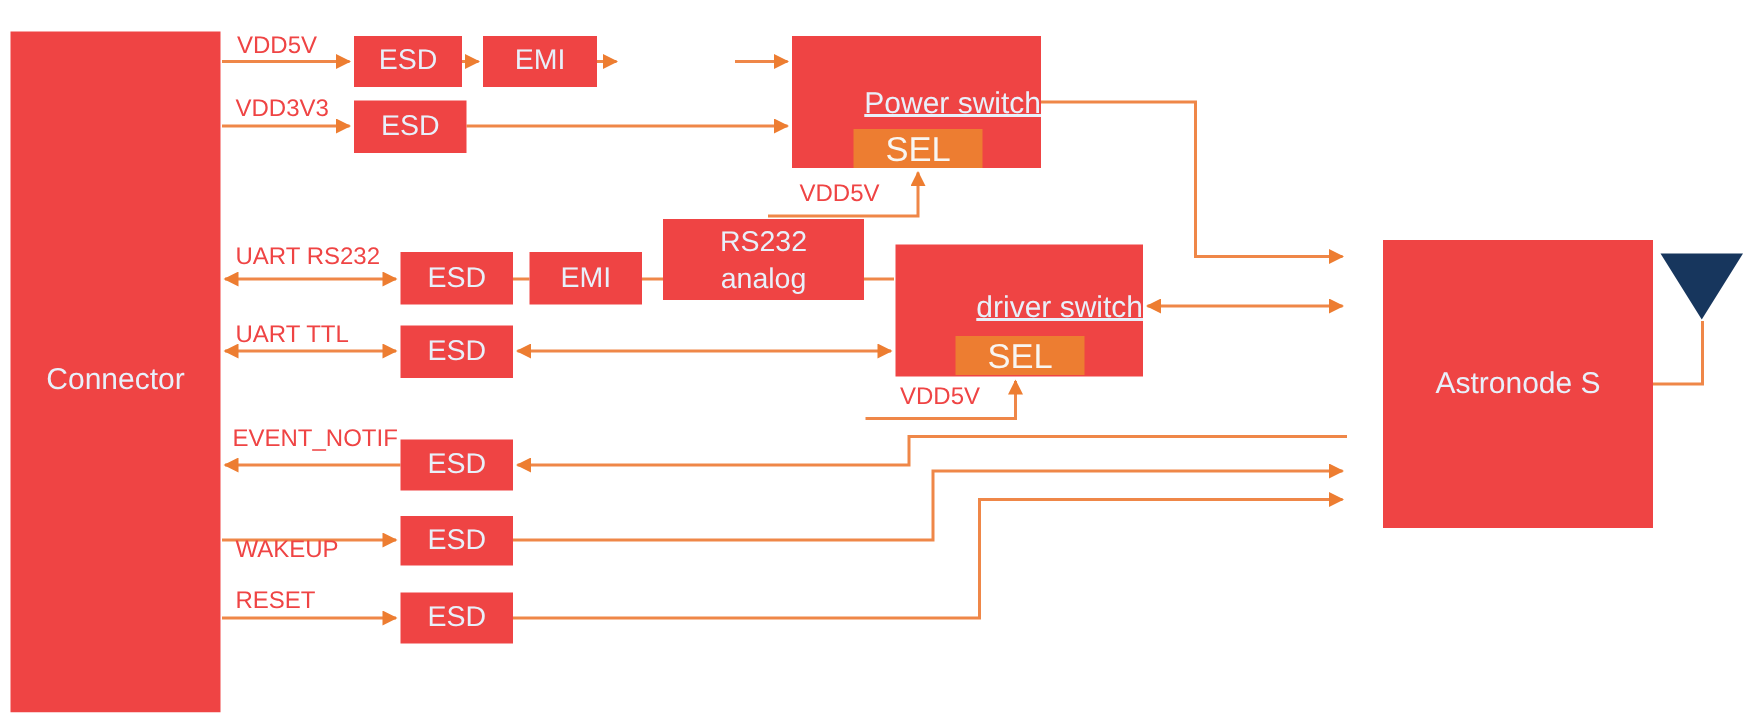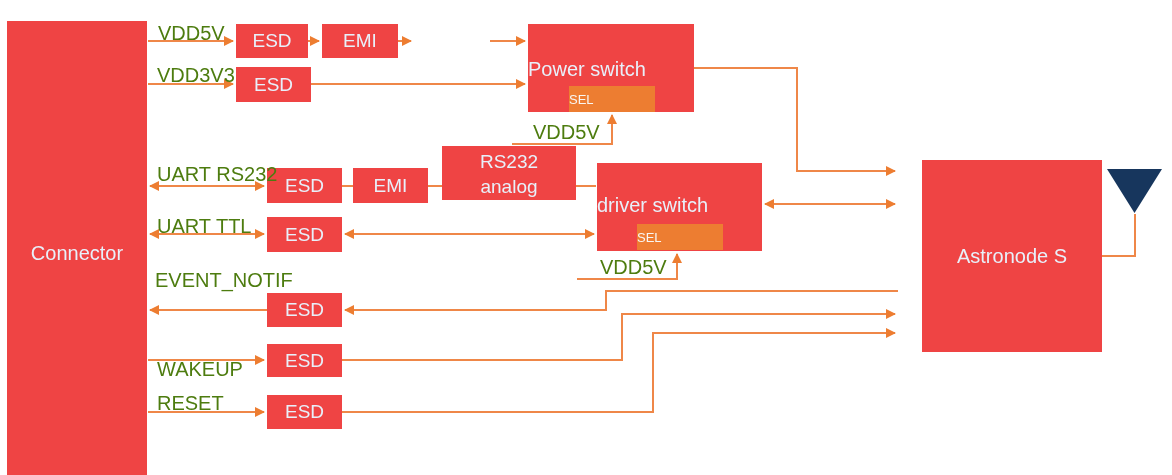--- a/index.html
+++ b/index.html
@@ -8,31 +8,31 @@
     font-family:"Liberation Sans",sans-serif;overflow:hidden;
   }
   .wires{position:absolute;left:0;top:0;width:1172px;height:475px;}
   .block{
     position:absolute;background:#ef4444;color:#E8F0FA;
     display:flex;align-items:center;justify-content:center;
     font-size:19px;box-sizing:border-box;
   }
   .block.big{font-size:20px;}
   .toplabel{
-    position:absolute;left:0;width:100%;text-align:left;
-    line-height:22px;font-size:20px;
+    position:absolute;left:0;width:100%;text-align:right;
+    line-height:22px;font-size:20px;text-decoration:underline;
   }
   .sel{
     position:absolute;background:#ED7D31;color:#F8F6F2;
-    display:flex;align-items:center;
-    font-size:13px;
+    display:flex;align-items:center;justify-content:center;
+    font-size:23px;
   }
   .two-line{flex-direction:column;line-height:25px;padding-top:2px;}
   .siglabel{
-    position:absolute;color:#4d7c0f;font-size:20px;line-height:1.05;
+    position:absolute;color:#ef4444;font-size:16px;line-height:1.05;
     white-space:nowrap;
   }
 </style>
 </head>
 <body>
 
 <div class="canvas">
 
   <svg class="wires" width="1172" height="475" viewBox="0 0 1172 475">
     <defs>
@@ -123,17 +123,17 @@
   <div class="block big" style="left:922px;top:160px;width:180px;height:192px;">
     <span>Astronode S</span>
   </div>
 
   <div class="siglabel" style="left:158px;top:23px;">VDD5V</div>
   <div class="siglabel" style="left:157px;top:65px;">VDD3V3</div>
   <div class="siglabel" style="left:533px;top:122px;">VDD5V</div>
   <div class="siglabel" style="left:157px;top:164px;">UART RS232</div>
   <div class="siglabel" style="left:157px;top:216px;">UART TTL</div>
   <div class="siglabel" style="left:600px;top:257px;">VDD5V</div>
-  <div class="siglabel" style="left:155px;top:270px;">EVENT_NOTIF</div>
+  <div class="siglabel" style="left:155px;top:285px;">EVENT_NOTIF</div>
   <div class="siglabel" style="left:157px;top:359px;">WAKEUP</div>
   <div class="siglabel" style="left:157px;top:393px;">RESET</div>
 
 </div>
 
 </body></html>

